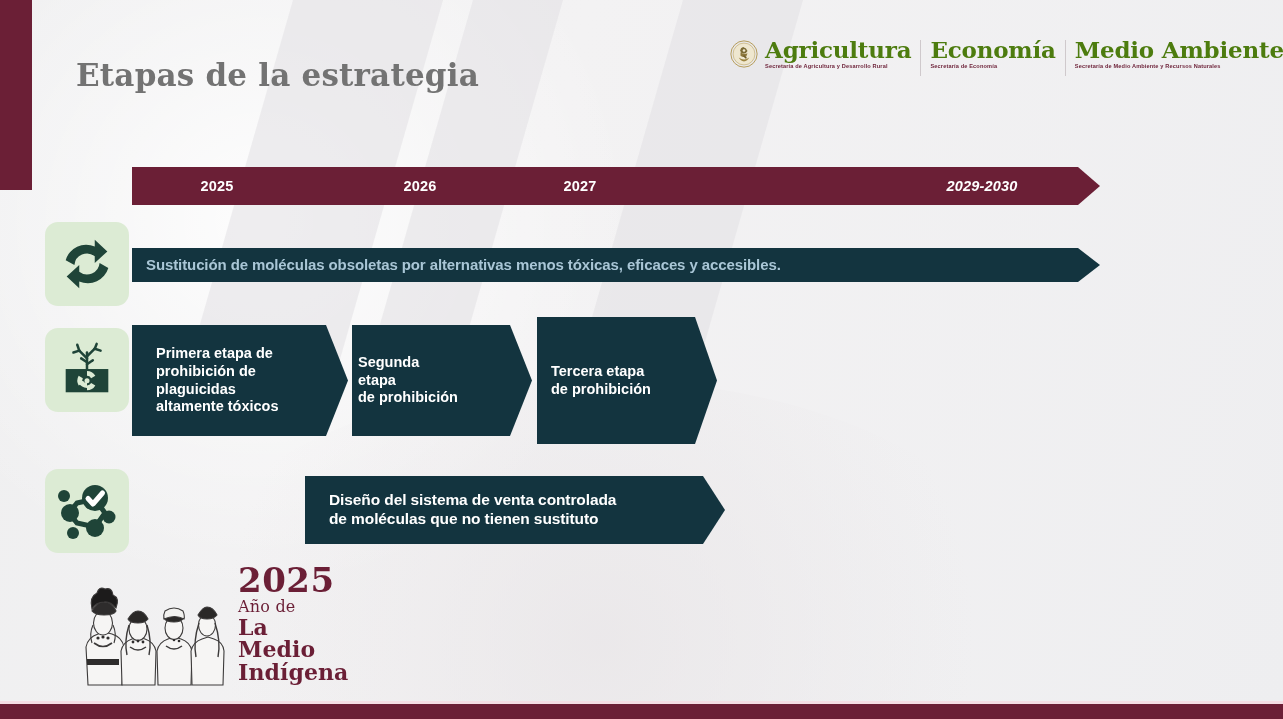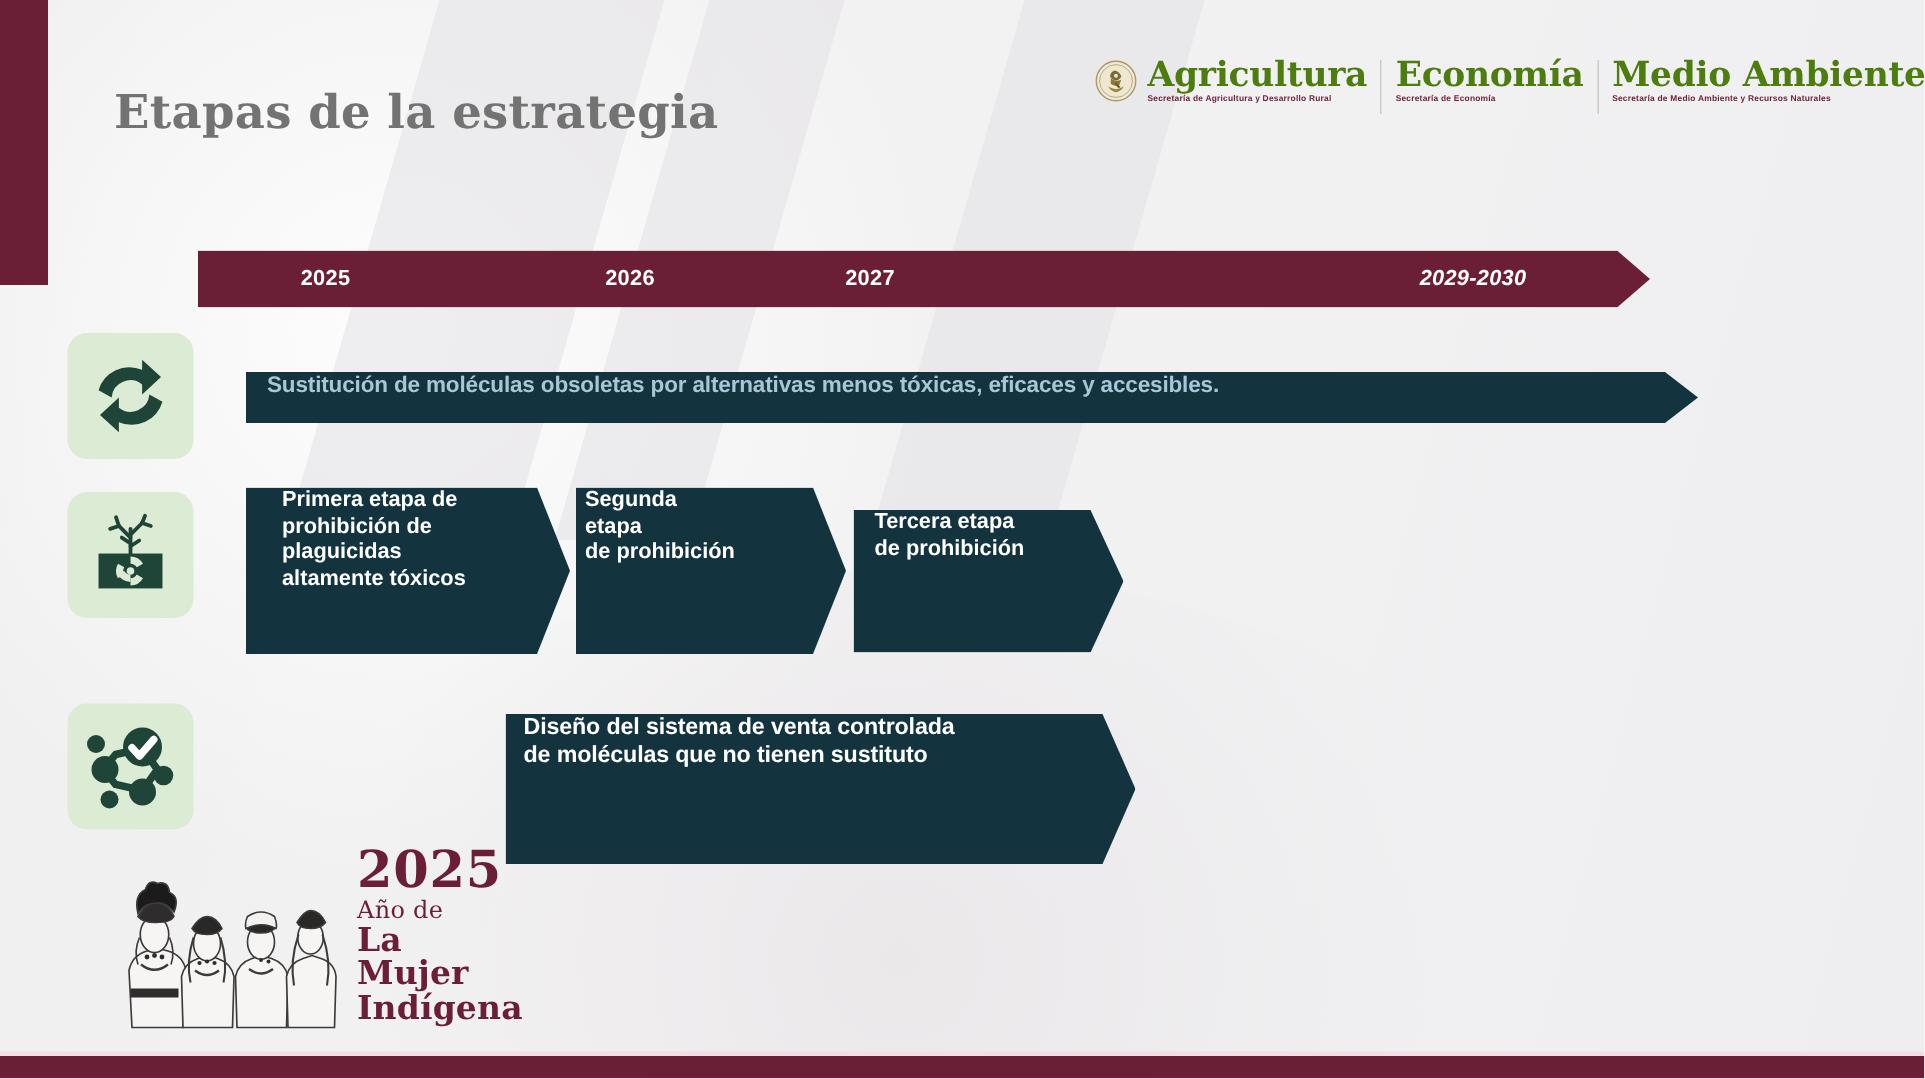--- a/index.html
+++ b/index.html
@@ -151,22 +151,22 @@
     display: flex;
     align-items: center;
     justify-content: center;
   }
 
   
   .bar {
     position: absolute;
     background: #13343F;
     display: flex;
+    align-items: center;
     box-sizing: border-box;
-    margin-left: 32px;
   }
   .bar.arrow {
     clip-path: polygon(0 0, calc(100% - 22px) 0, 100% 50%, calc(100% - 22px) 100%, 0 100%);
   }
   .bar-text {
     font-size: 14.5px;
     font-weight: bold;
     color: #ffffff;
     line-height: 1.22;
     white-space: pre-line;
@@ -319,40 +319,40 @@
     <span class="bar-text">Primera etapa de
 prohibición de
 plaguicidas
 altamente tóxicos</span>
   </div>
   <div class="bar arrow" style="left:352px; top:325px; width:180px; height:111px; padding-left:6px;">
     <span class="bar-text">Segunda
 etapa
 de prohibición</span>
   </div>
-  <div class="bar arrow" style="left:537px; top:340px; width:180px; height:95px; padding-left:14px;">
+  <div class="bar arrow" style="left:537px; top:317px; width:180px; height:127px; padding-left:14px;">
     <span class="bar-text">Tercera etapa
 de prohibición</span>
   </div>
 
   <div class="icon-tile" style="left:45px; top:469px;">
     <svg width="64" height="64" viewBox="0 0 64 64">
       <g stroke="#1f4438" stroke-width="5" fill="none">
         <path d="M22 24 L40 20 L50 34 L40 48 L22 44 L14 34 Z"></path>
       </g>
       <circle cx="40" cy="19" r="13" fill="#1f4438"></circle>
       <circle cx="15" cy="34" r="9" fill="#1f4438"></circle>
       <circle cx="40" cy="49" r="9" fill="#1f4438"></circle>
       <circle cx="9" cy="17" r="6" fill="#1f4438"></circle>
       <circle cx="54" cy="38" r="6.5" fill="#1f4438"></circle>
       <circle cx="18" cy="54" r="6" fill="#1f4438"></circle>
       <path d="M33 19.5 l5 5.5 l9.5 -11" stroke="#ffffff" stroke-width="5" fill="none" stroke-linecap="round" stroke-linejoin="round"></path>
     </svg>
   </div>
-  <div class="bar arrow" style="left:305px; top:476px; width:420px; height:100px; padding-left:12px;">
+  <div class="bar arrow" style="left:305px; top:476px; width:420px; height:68px; padding-left:24px;">
     <span class="bar-text row3">Diseño del sistema de venta controlada
 de moléculas que no tienen sustituto</span>
   </div>
 
   <div class="brand">
     <svg class="brand-art" viewBox="0 0 160 105">
       <g fill="#f6f5f4" stroke="#3c3a3a" stroke-width="1.1">
 
         <path d="M18 104 L16 66 q2 -10 12 -13 l6 -2 l8 2 q10 3 12 13 l-2 38 z"></path>
         <ellipse cx="33" cy="42" rx="9.5" ry="12"></ellipse>
@@ -389,18 +389,18 @@
         <circle cx="68" cy="60" r="1.4"></circle>
           <circle cx="63" cy="61" r="1.4"></circle>
           <circle cx="73" cy="61" r="1.4"></circle>
         <circle cx="104" cy="59" r="1.3"></circle>
           <circle cx="109" cy="60" r="1.3"></circle>
       </g>
     </svg>
     <span class="brand-text">
       <span class="brand-year">2025</span>
       <span class="brand-ano">Año de</span>
-      <span class="brand-l1">La Mujer</span>
+      <span class="brand-l1">La Medio</span>
       <span class="brand-l2">Indígena</span>
     </span>
   </div>
 
 </div>
 
 </body></html>

